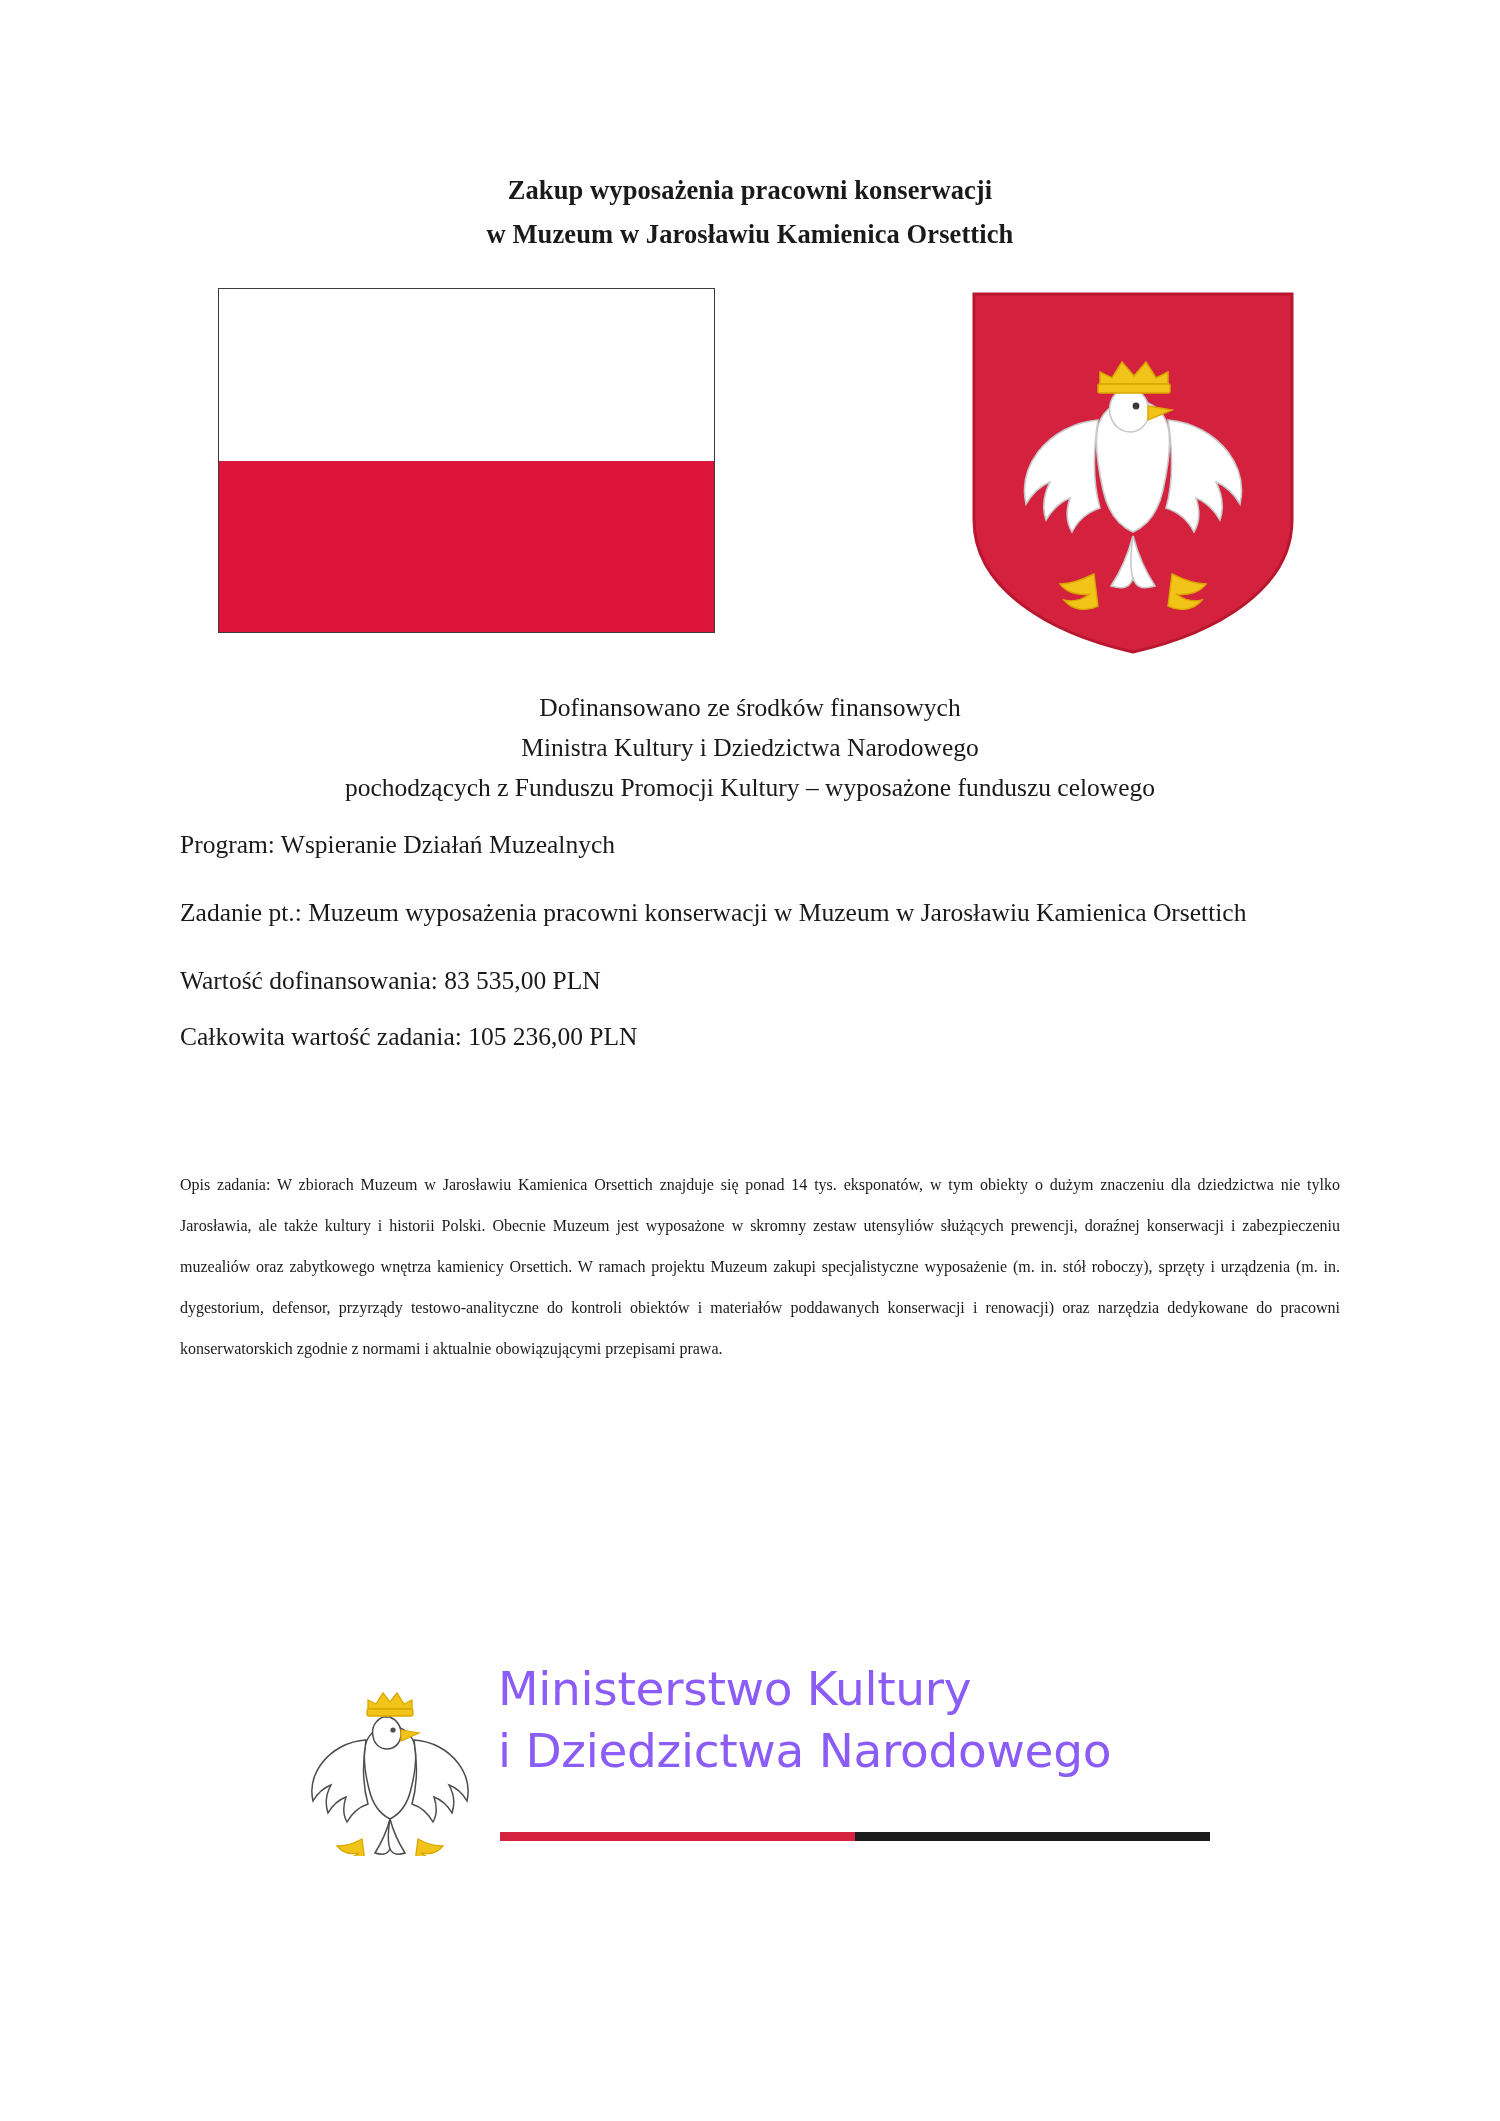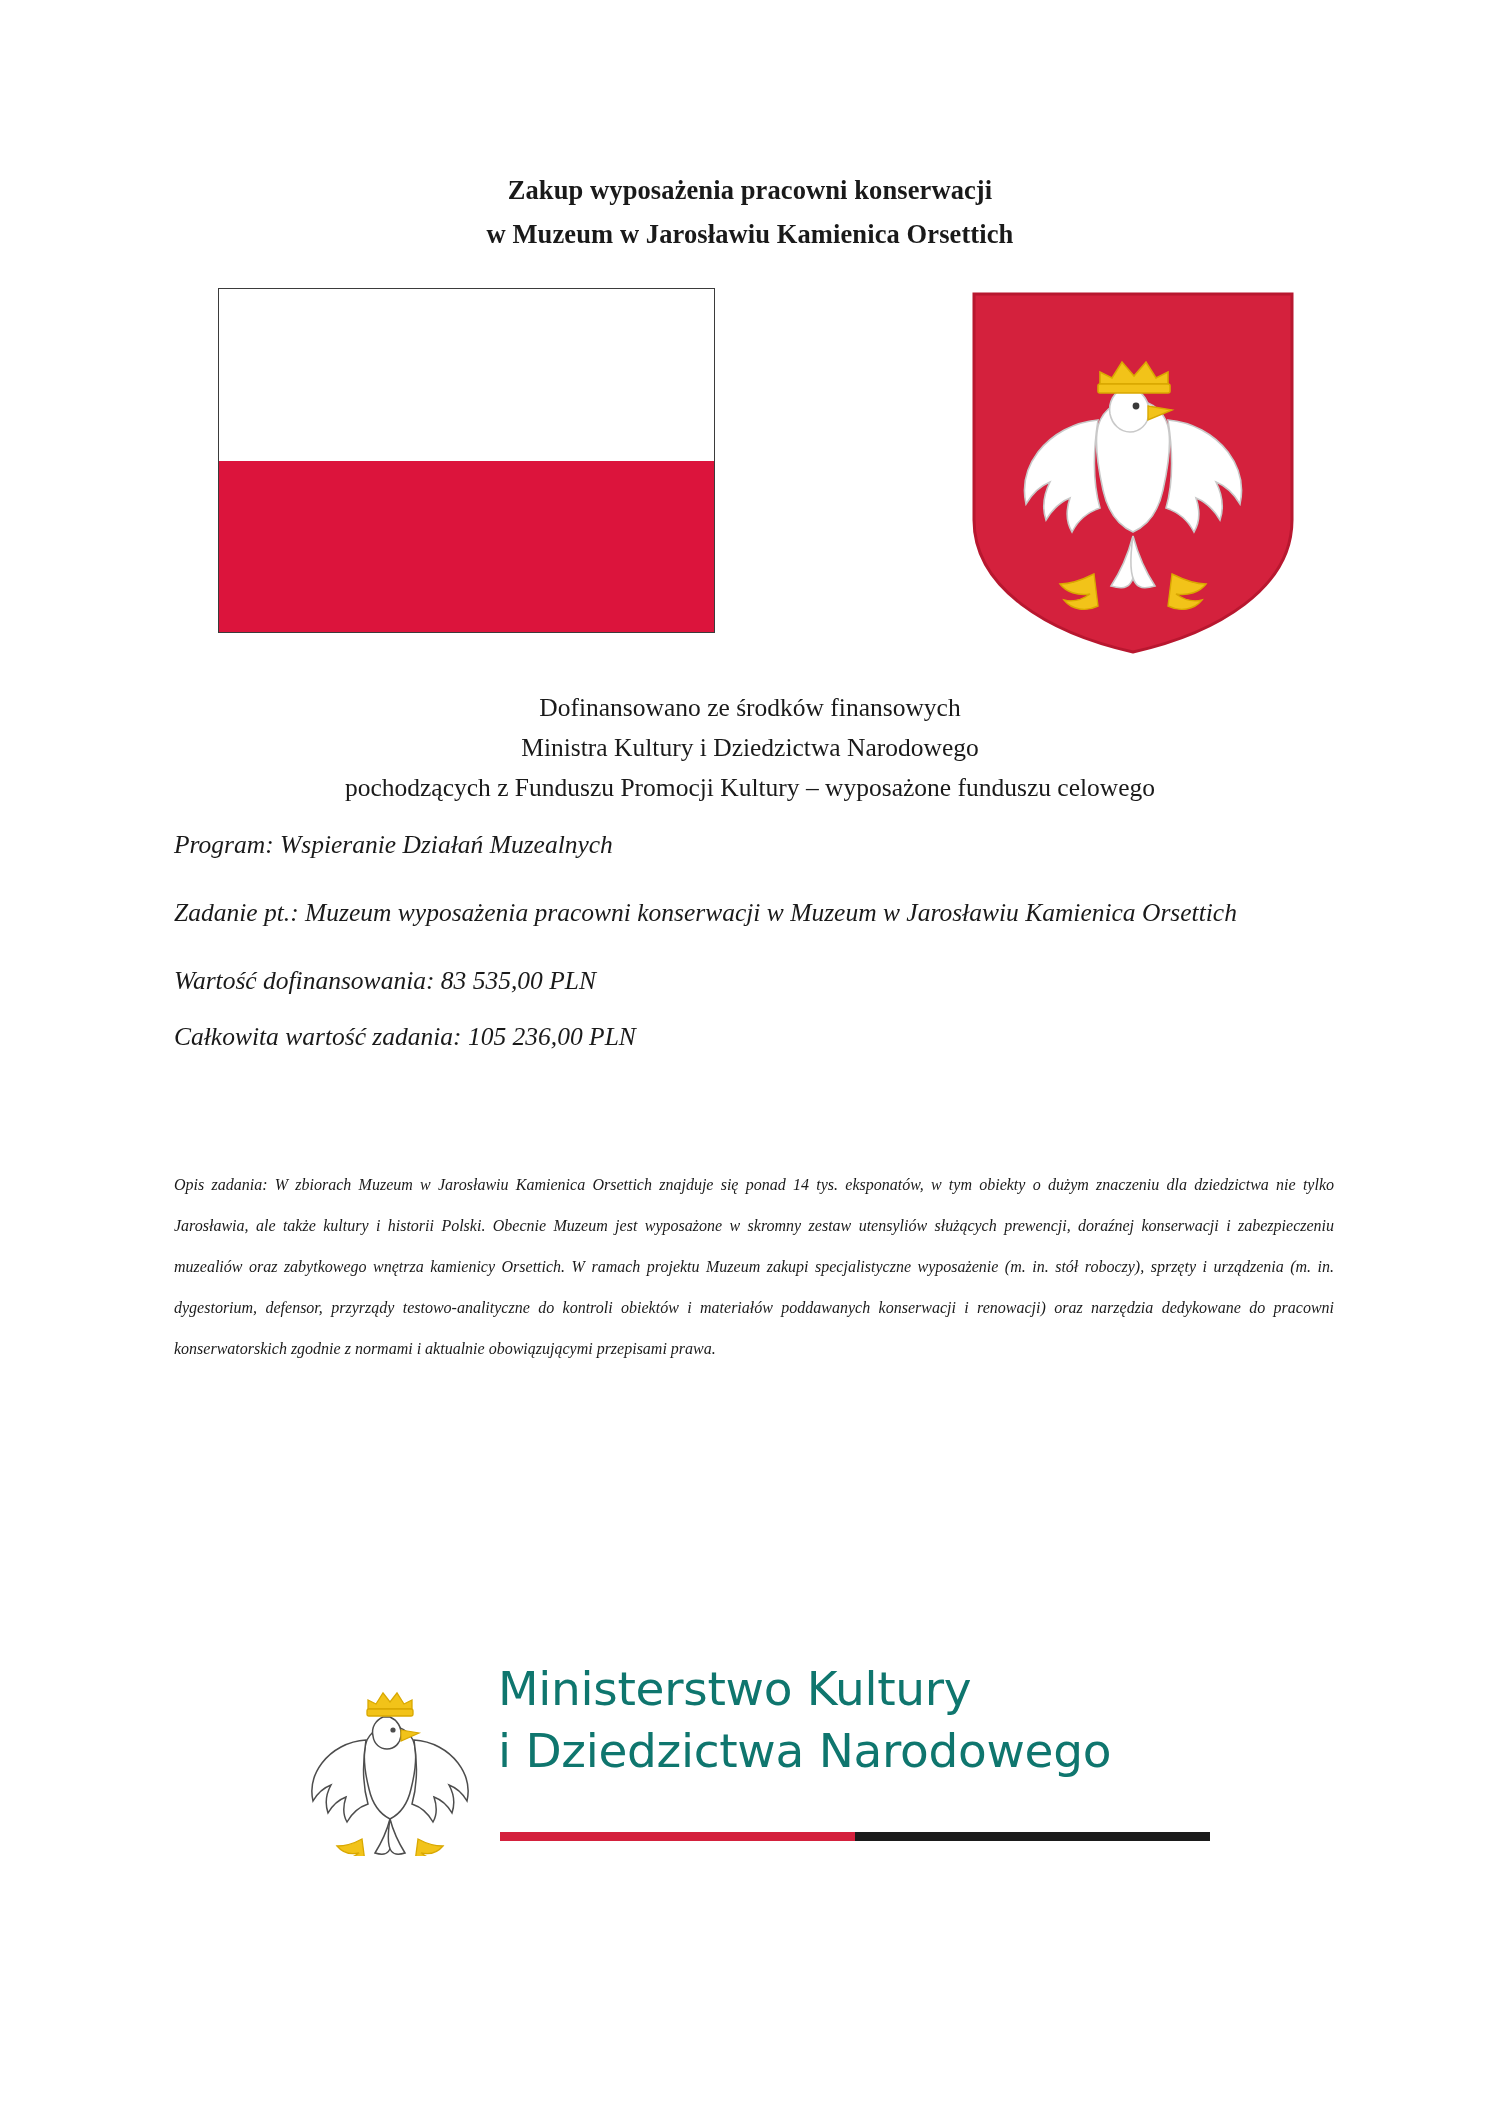--- a/index.html
+++ b/index.html
@@ -80,24 +80,23 @@
     top: 688px;
     width: 1500px;
     text-align: center;
     font-size: 25.5px;
     line-height: 40px;
   }
 
   
   .body-area {
     position: absolute;
-    left: 174px;
+    left: 180px;
     top: 826px;
     width: 1160px;
-    font-style: italic;
   }
   .para {
     font-size: 25.5px;
     line-height: 38px;
     margin: 0 0 30px 0;
     text-align: left;
   }
   .para.tight {
     margin-bottom: 18px;
   }
@@ -130,21 +129,21 @@
   .footer-text {
     position: absolute;
     left: 208px;
     top: 6px;
     width: 712px;
   }
   .ministry-line {
     font-family: "DejaVu Sans", sans-serif;
     font-size: 47px;
     line-height: 62px;
-    color: #0f766e;
+    color: #8b5cf6;
     font-weight: 400;
     letter-spacing: -0.3px;
     white-space: nowrap;
   }
   .footer-rule {
     position: absolute;
     left: 210px;
     top: 180px;
     width: 710px;
     height: 9px;

